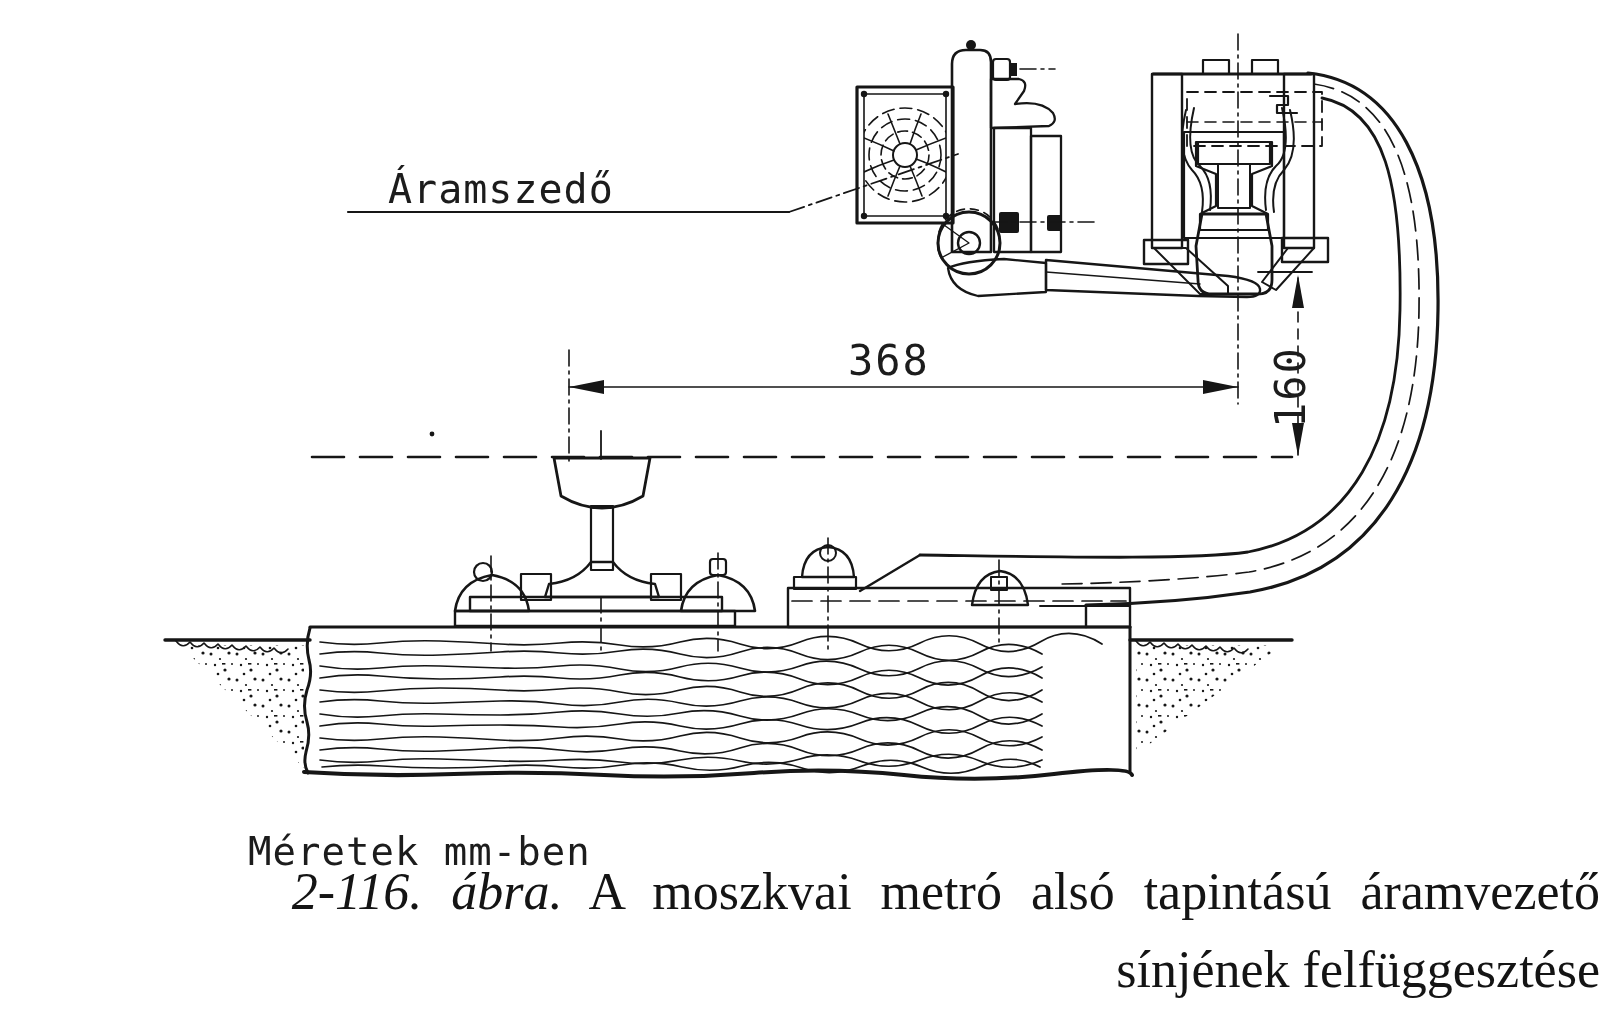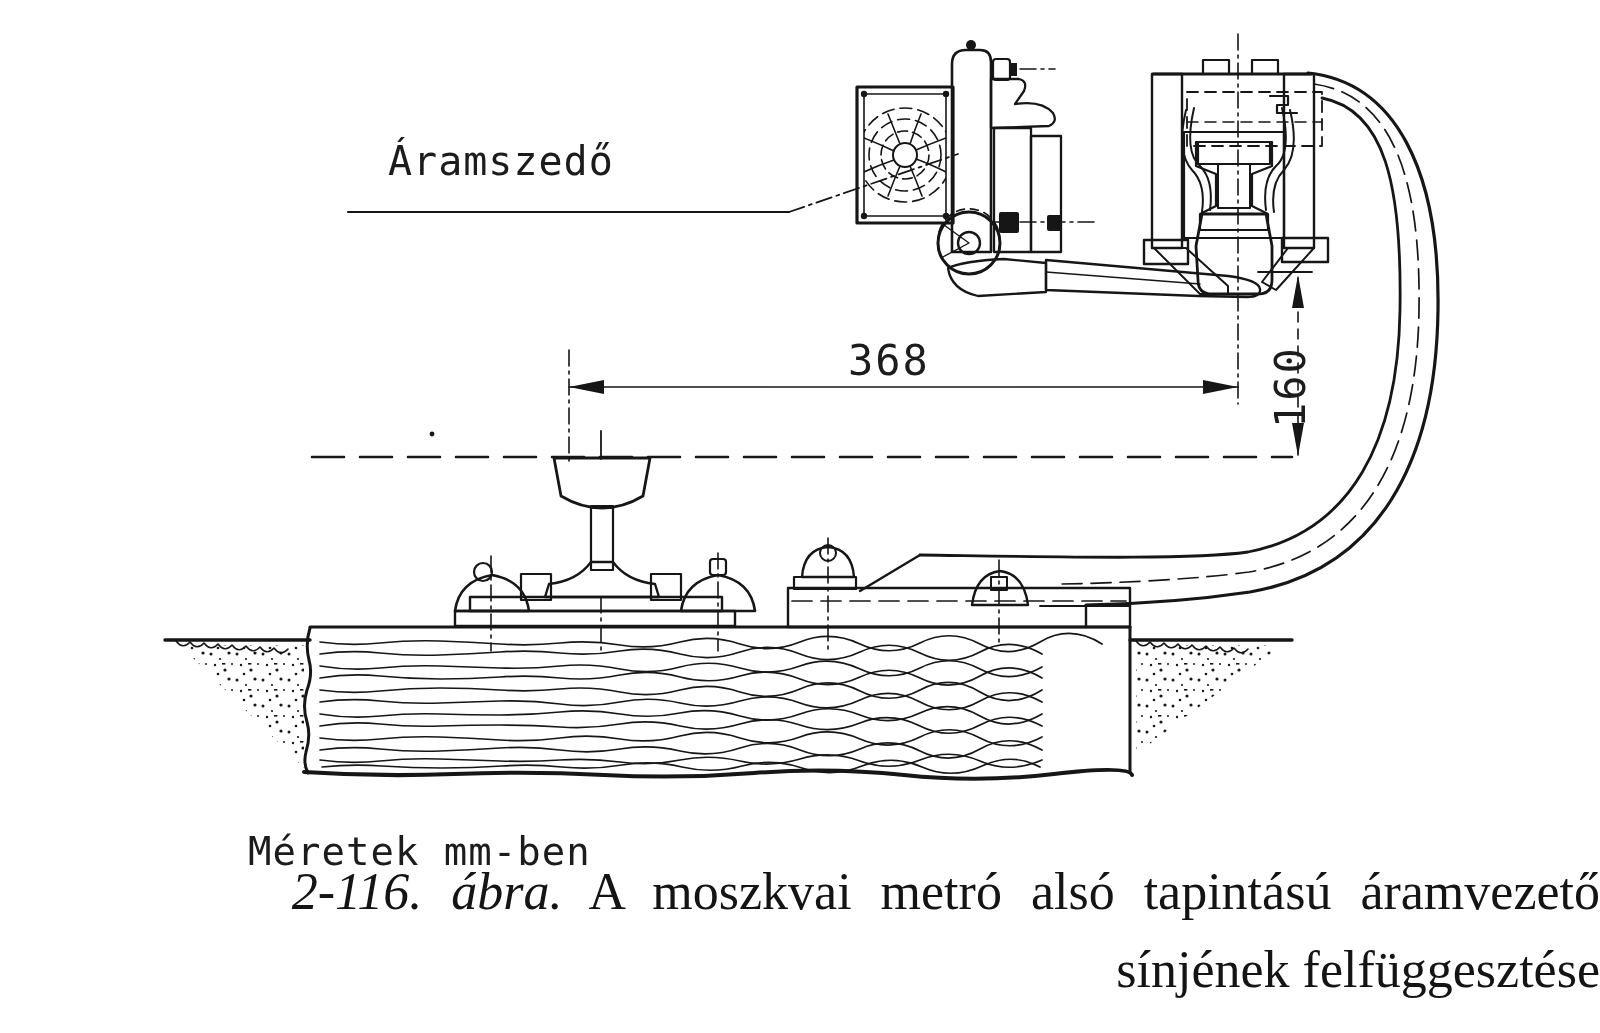--- a/index.html
+++ b/index.html
@@ -3,21 +3,21 @@
 <meta charset="utf-8">
 <style>
   html,body{margin:0;padding:0;background:#fff;}
   #page{position:relative;width:1600px;height:1033px;background:#ffffff;overflow:hidden;
         font-family:"DejaVu Sans Mono",monospace;color:#1a1a1a;}
   #drawing{position:absolute;left:0;top:0;}
   .ln{stroke:#161616;fill:none;stroke-linecap:round;stroke-linejoin:round;}
   .fill-ink{fill:#161616;stroke:none;}
   .tech-label{position:absolute;font-family:"DejaVu Sans Mono",monospace;color:#1c1c1c;
               white-space:nowrap;letter-spacing:1px;}
-  #label-collector{left:388px;top:138px;font-size:40px;}
+  #label-collector{left:388px;top:166px;font-size:40px;}
   #dim-691-text{left:848px;top:336px;font-size:42px;letter-spacing:2px;}
   #dim-160-text{left:1266px;top:428px;font-size:42px;letter-spacing:2px;
                 transform:rotate(-90deg);transform-origin:0 0;}
   #units-note{left:248px;top:829px;font-size:39px;}
   .caption{position:absolute;left:0;width:1600px;text-align:right;
            font-family:"Liberation Serif","DejaVu Serif",serif;color:#141414;
            font-size:52px;white-space:nowrap;}
   #caption-line1{top:862px;word-spacing:16px;}
   #caption-line1 .fig-num{font-style:italic;}
   #caption-line2{top:940px;}

